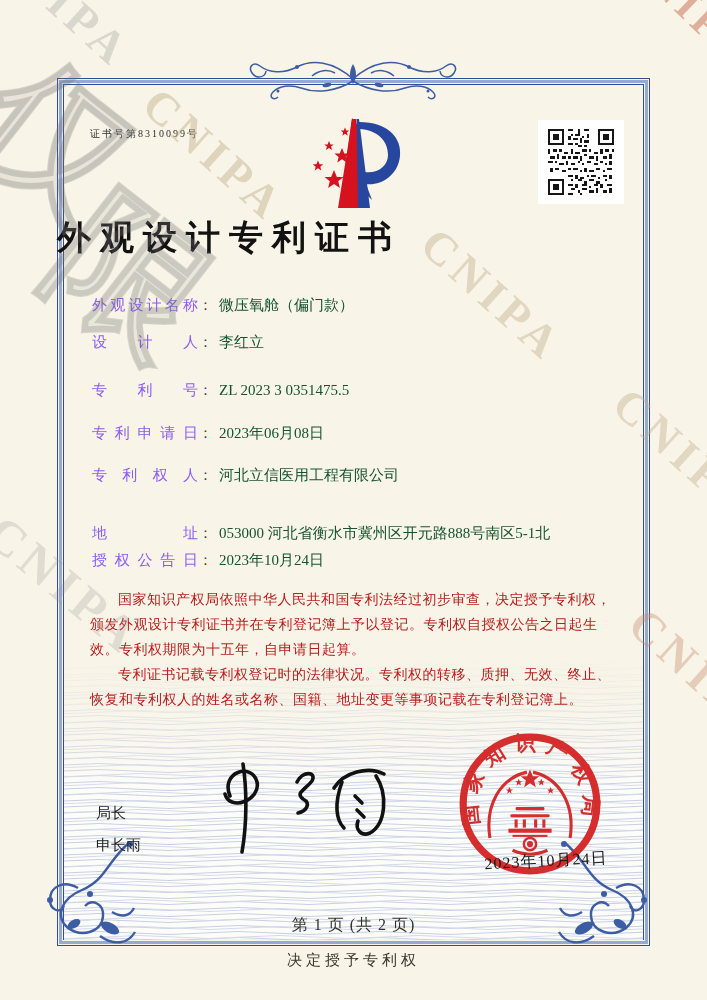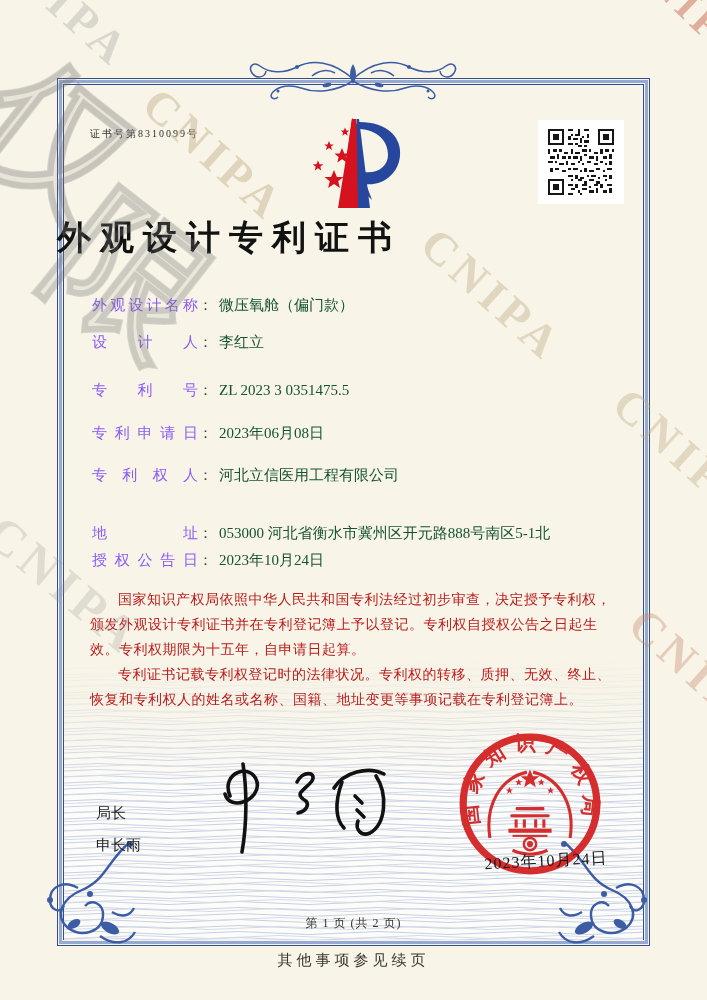--- a/index.html
+++ b/index.html
@@ -51,21 +51,21 @@
   .signer .name { margin-top:13px; }
   .signature { position:absolute; left:200px; top:752px; width:200px; height:108px; z-index:4; }
 
   
   .seal { position:absolute; left:457px; top:731px; width:146px; height:146px; z-index:3; opacity:.94; }
   .seal-date { position:absolute; left:468px; top:851px; width:156px; text-align:center; z-index:6;
     font-size:16px; color:#161616; transform:rotate(-3deg); letter-spacing:1px; }
 
   
   .page-note { position:absolute; left:57px; top:915px; width:593px; text-align:center;
-    font-size:12px; color:#33332e; z-index:2; letter-spacing:1px; }
+    font-size:16px; color:#33332e; z-index:2; letter-spacing:1px; }
   .footer-note { position:absolute; left:0; top:951px; width:707px; text-align:center;
     font-size:15px; letter-spacing:4px; color:#38382f; z-index:2; }
 
   
   .top-ornament { position:absolute; left:247px; top:56px; width:212px; height:46px; z-index:2; }
   .corner { position:absolute; width:96px; height:114px; z-index:2; }
   .corner.bl { left:42px; top:836px; }
   .corner.br { left:556px; top:836px; transform:scaleX(-1); }
 
   
@@ -287,13 +287,13 @@
   <g stroke="#d42222" stroke-width="3" fill="none">
     <path d="M32 104 C 27 72, 42 46, 68 40"></path>
     <path d="M110 104 C 115 72, 100 46, 74 40"></path>
     <path d="M54 116 C 65 121, 77 121, 88 116"></path>
     <circle cx="71" cy="110" r="6" stroke-width="2.4"></circle>
   </g>
 </svg>
 <div class="seal-date">2023年10月24日</div>
 
 <div class="page-note">第 1 页 (共 2 页)</div>
-<div class="footer-note">其他事项参见续页</div>
+<div class="footer-note">决定授予专利权</div>
 
 </body></html>

